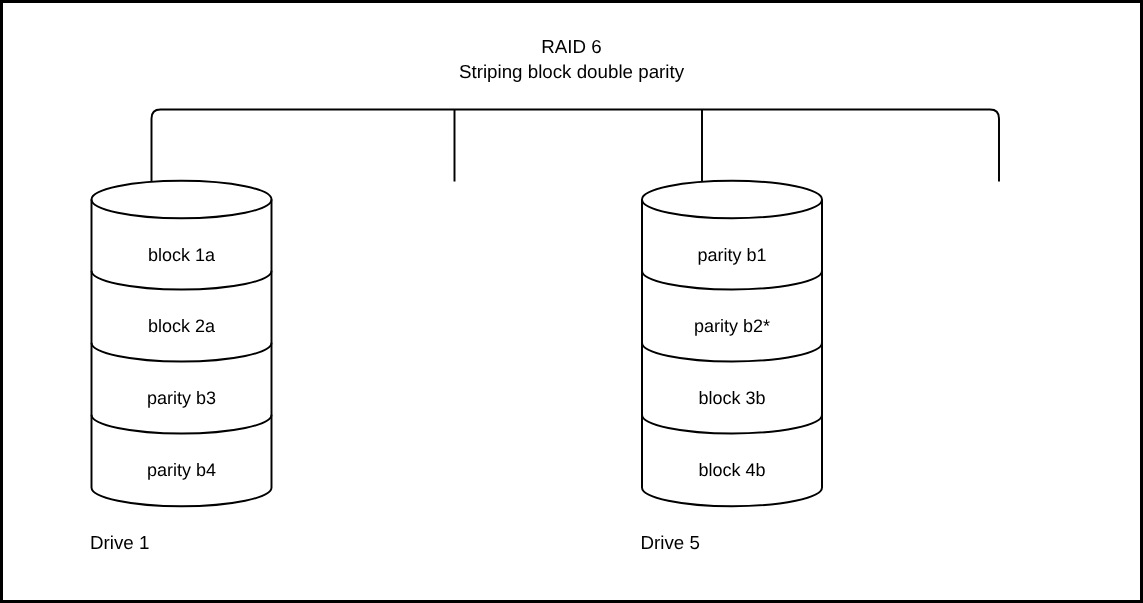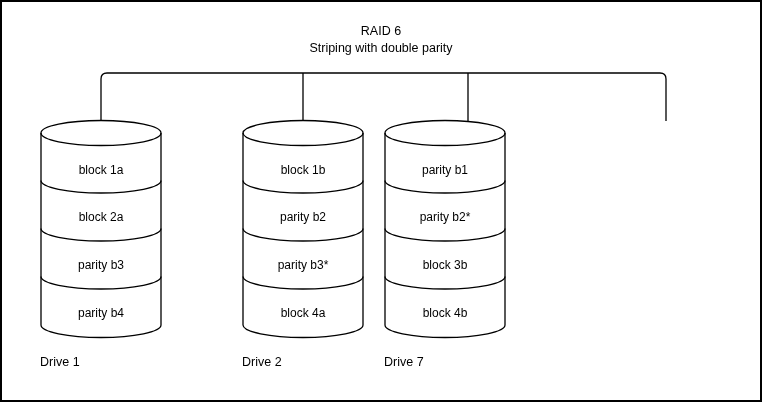--- a/index.html
+++ b/index.html
@@ -34,20 +34,21 @@
   }
   .connector path {
     fill: none;
     stroke: #000000;
     stroke-width: 1.3;
   }
   .drive {
     position: absolute;
     top: 117px;
     width: 110px;
+    margin-left: 20px;
   }
   .drive svg.cylinder {
     display: block;
   }
   .cylinder path, .cylinder ellipse {
     fill: none;
     stroke: #000000;
     stroke-width: 1.3;
   }
   .cylinder text {
@@ -63,21 +64,21 @@
     font-size: 12.5px;
   }
 </style>
 </head>
 <body>
 
 <div class="canvas">
 
   <div class="title-block">
     <div>RAID 6</div>
-    <div>Striping with double parity</div>
+    <div>Striping block double parity</div>
   </div>
 
   <svg class="connector" width="762" height="402" viewBox="0 0 762 402">
     <path d="M 99,119 L 99,77 Q 99,71 105,71 L 658,71 Q 664,71 664,77 L 664,119
              M 301,71 L 301,119
              M 466,71 L 466,119"></path>
   </svg>
 
   <div class="drive" style="left:38px">
     <svg class="cylinder" width="122" height="220" viewBox="0 0 122 220">
@@ -87,44 +88,30 @@
       <path class="divider" d="M 1,109.5 A 60,12.5 0 0 0 121,109.5"></path>
       <path class="divider" d="M 1,157.5 A 60,12.5 0 0 0 121,157.5"></path>
       <text x="61" y="55">block 1a</text>
       <text x="61" y="102">block 2a</text>
       <text x="61" y="150">parity b3</text>
       <text x="61" y="198">parity b4</text>
     </svg>
     <div class="drive-label">Drive 1</div>
   </div>
 
-  <div class="drive" style="left:240px">
-    <svg class="cylinder" width="122" height="220" viewBox="0 0 122 220">
-      <path d="M 1,14 L 1,206 A 60,12.5 0 0 0 121,206 L 121,14"></path>
-      <ellipse cx="61" cy="14" rx="60" ry="12.5"></ellipse>
-      <path class="divider" d="M 1,61.5 A 60,12.5 0 0 0 121,61.5"></path>
-      <path class="divider" d="M 1,109.5 A 60,12.5 0 0 0 121,109.5"></path>
-      <path class="divider" d="M 1,157.5 A 60,12.5 0 0 0 121,157.5"></path>
-      <text x="61" y="55">block 1b</text>
-      <text x="61" y="102">parity b2</text>
-      <text x="61" y="150">parity b3*</text>
-      <text x="61" y="198">block 4a</text>
-    </svg>
-    <div class="drive-label">Drive 2</div>
-  </div>
 
-  <div class="drive" style="left:382px">
+  <div class="drive" style="left:405px">
     <svg class="cylinder" width="122" height="220" viewBox="0 0 122 220">
       <path d="M 1,14 L 1,206 A 60,12.5 0 0 0 121,206 L 121,14"></path>
       <ellipse cx="61" cy="14" rx="60" ry="12.5"></ellipse>
       <path class="divider" d="M 1,61.5 A 60,12.5 0 0 0 121,61.5"></path>
       <path class="divider" d="M 1,109.5 A 60,12.5 0 0 0 121,109.5"></path>
       <path class="divider" d="M 1,157.5 A 60,12.5 0 0 0 121,157.5"></path>
       <text x="61" y="55">parity b1</text>
       <text x="61" y="102">parity b2*</text>
       <text x="61" y="150">block 3b</text>
       <text x="61" y="198">block 4b</text>
     </svg>
-    <div class="drive-label">Drive 7</div>
+    <div class="drive-label">Drive 5</div>
   </div>
 
 
 </div>
 
 </body></html>

